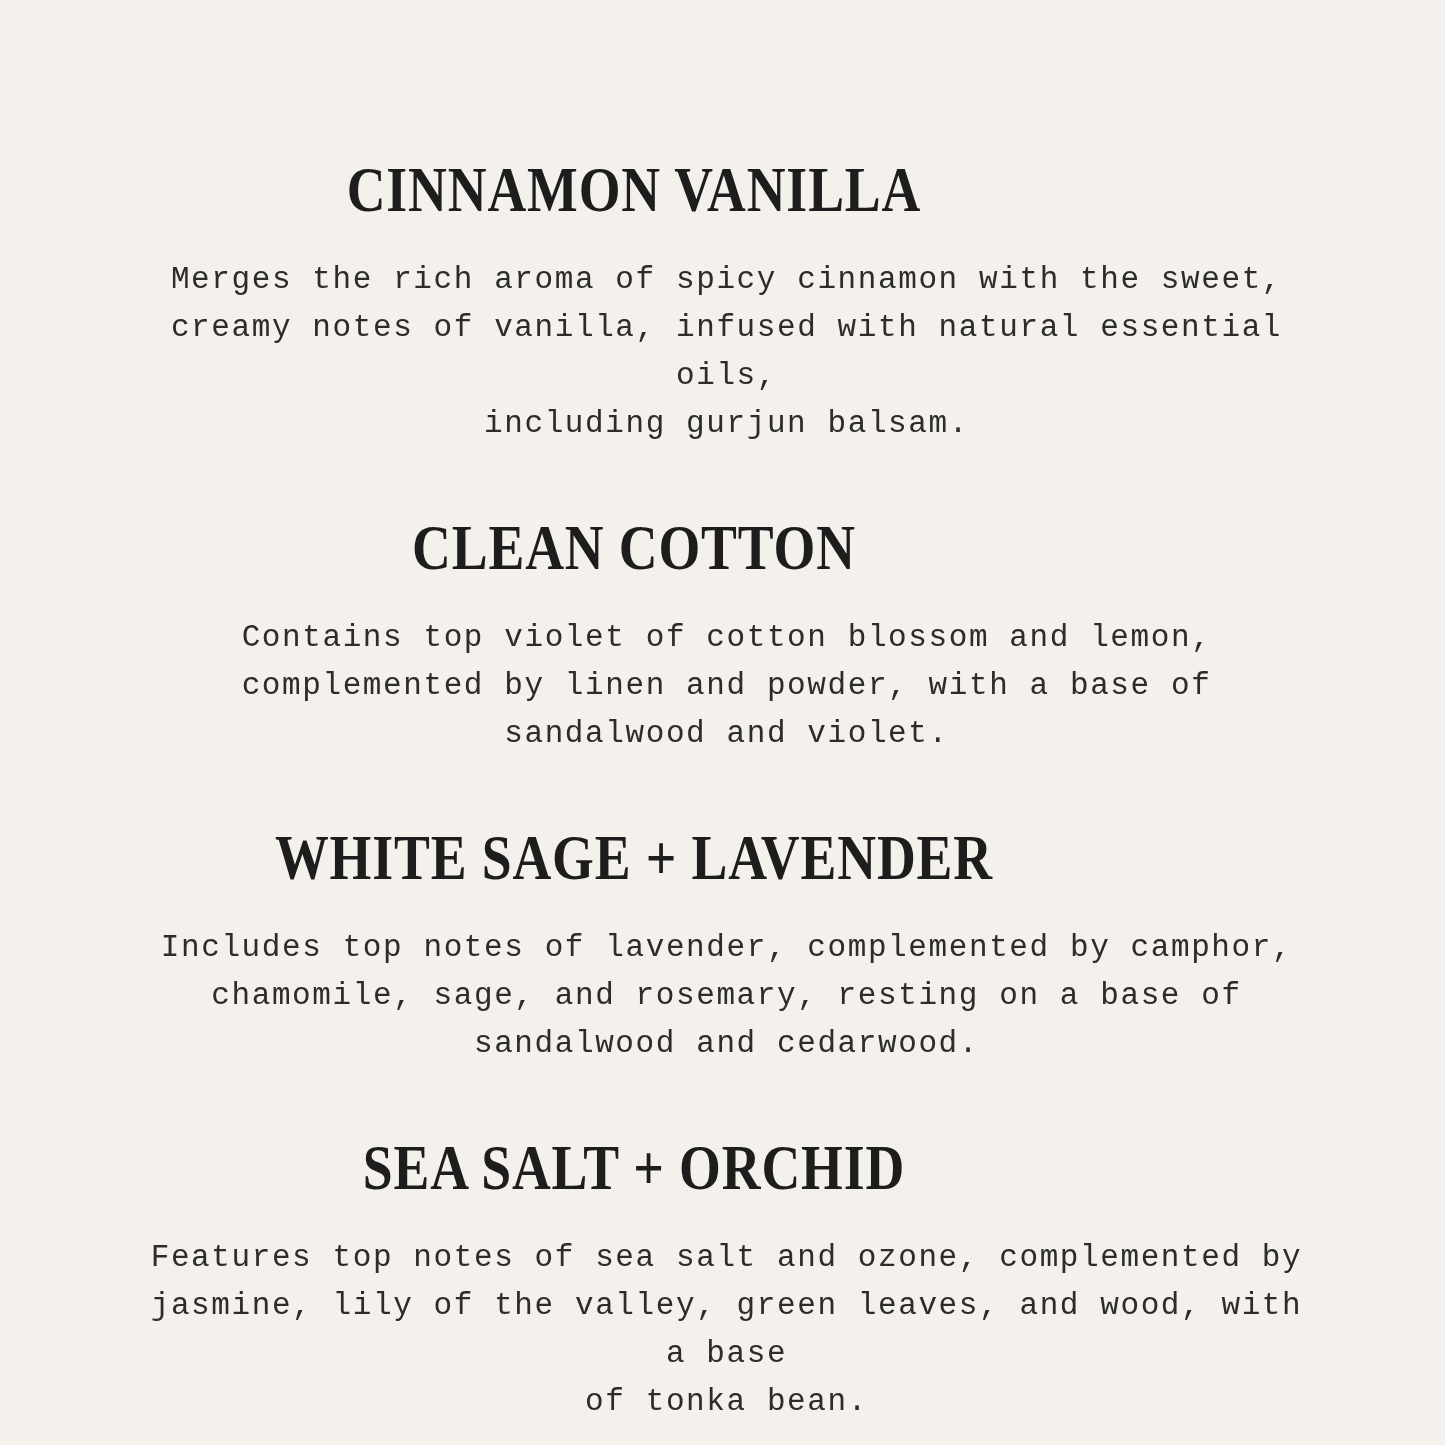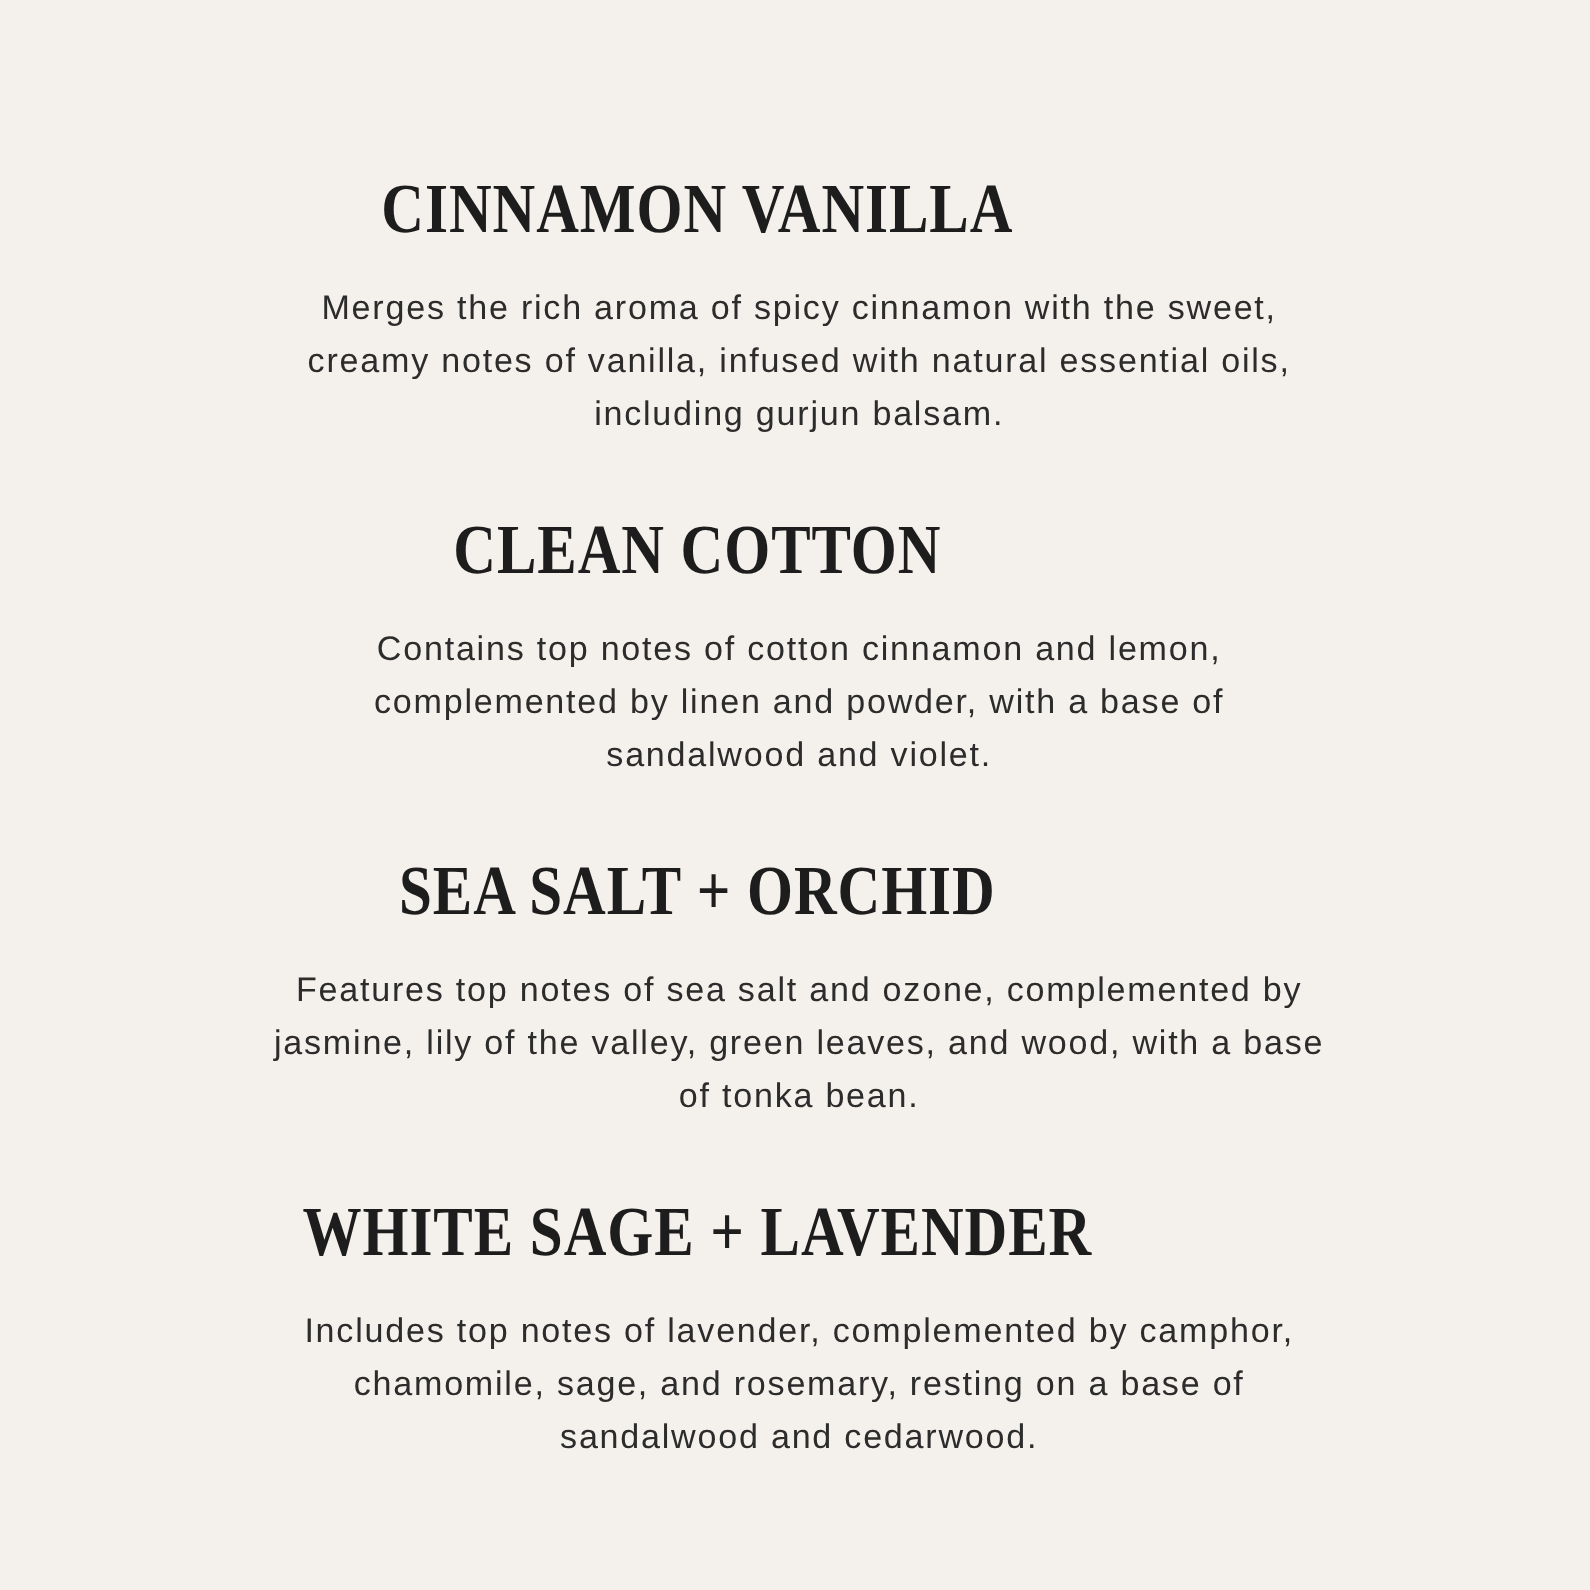--- a/index.html
+++ b/index.html
@@ -27,21 +27,21 @@
     font-size: 64px;
     line-height: 1;
     letter-spacing: 1px;
     color: #1d1d1d;
     margin: 0 0 34px 0;
     transform: scaleX(0.84);
     transform-origin: left bottom;
     white-space: nowrap;
   }
   .fragrance-description {
-    font-family: Liberation Sans, sans-serif;
+    font-family: Liberation Mono, monospace;
     font-weight: 400;
     font-size: 31px;
     line-height: 48px;
     letter-spacing: 1.6px;
     color: #2c2c2c;
     margin: 0 0 68px 0;
     white-space: pre-line;
   }
 </style>
 </head>
@@ -51,32 +51,32 @@
 
   <section class="fragrance-section">
     <h2 class="fragrance-title">CINNAMON VANILLA</h2>
     <p class="fragrance-description">Merges the rich aroma of spicy cinnamon with the sweet,
 creamy notes of vanilla, infused with natural essential oils,
 including gurjun balsam.</p>
   </section>
 
   <section class="fragrance-section">
     <h2 class="fragrance-title">CLEAN COTTON</h2>
-    <p class="fragrance-description">Contains top notes of cotton cinnamon and lemon,
+    <p class="fragrance-description">Contains top violet of cotton blossom and lemon,
 complemented by linen and powder, with a base of
 sandalwood and violet.</p>
+  </section>
+
+  <section class="fragrance-section">
+    <h2 class="fragrance-title">WHITE SAGE + LAVENDER</h2>
+    <p class="fragrance-description">Includes top notes of lavender, complemented by camphor,
+chamomile, sage, and rosemary, resting on a base of
+sandalwood and cedarwood.</p>
   </section>
 
   <section class="fragrance-section">
     <h2 class="fragrance-title">SEA SALT + ORCHID</h2>
     <p class="fragrance-description">Features top notes of sea salt and ozone, complemented by
 jasmine, lily of the valley, green leaves, and wood, with a base
 of tonka bean.</p>
   </section>
 
-  <section class="fragrance-section">
-    <h2 class="fragrance-title">WHITE SAGE + LAVENDER</h2>
-    <p class="fragrance-description">Includes top notes of lavender, complemented by camphor,
-chamomile, sage, and rosemary, resting on a base of
-sandalwood and cedarwood.</p>
-  </section>
-
 </div>
 
 </body></html>

